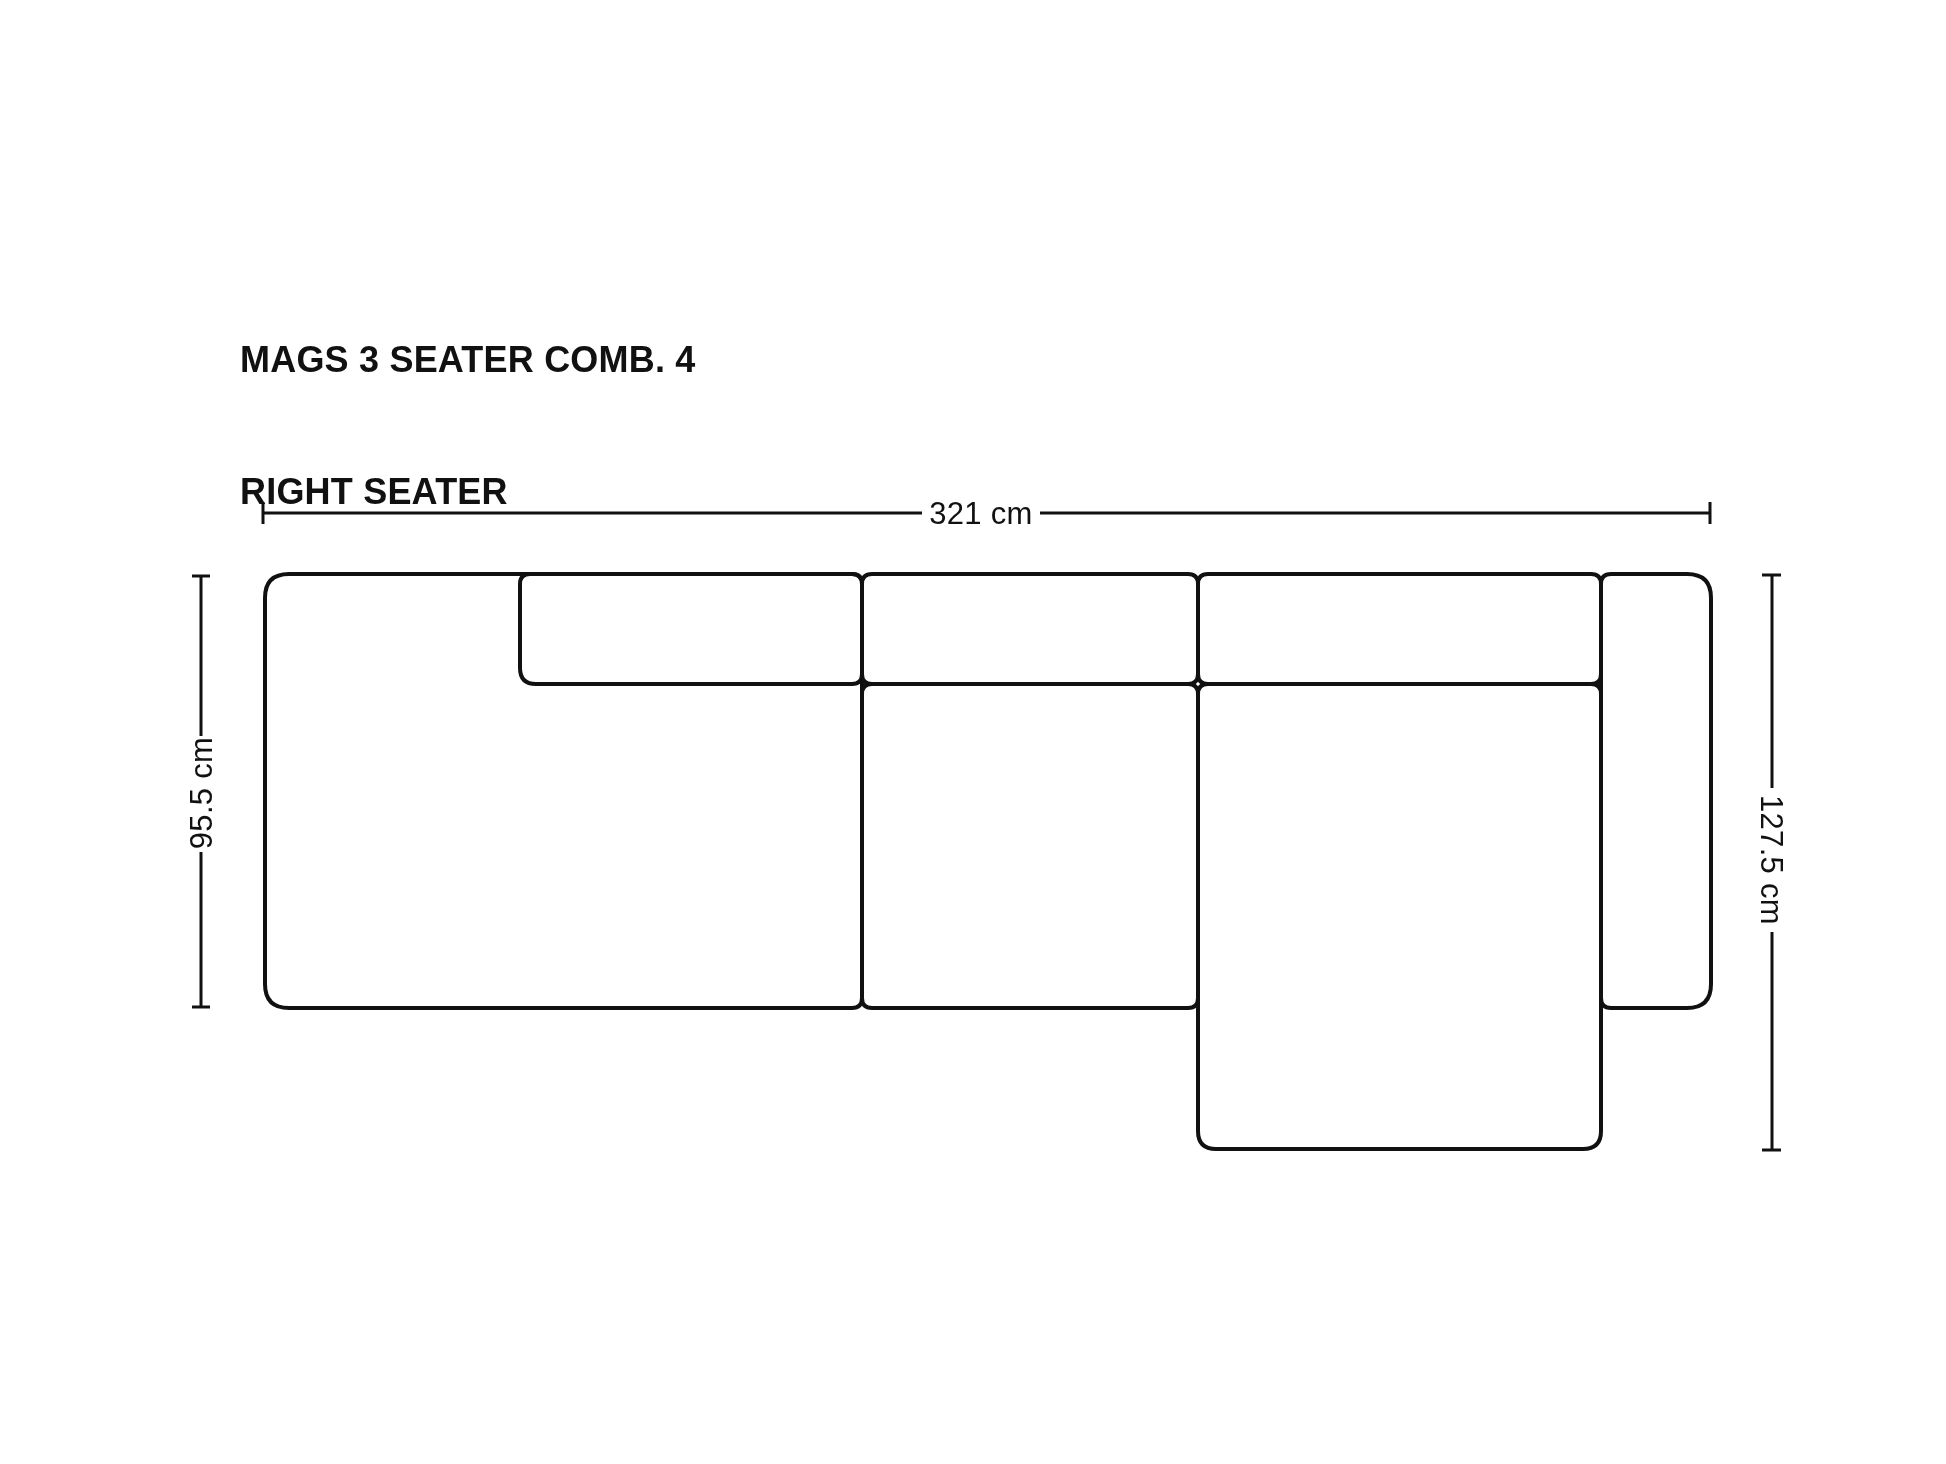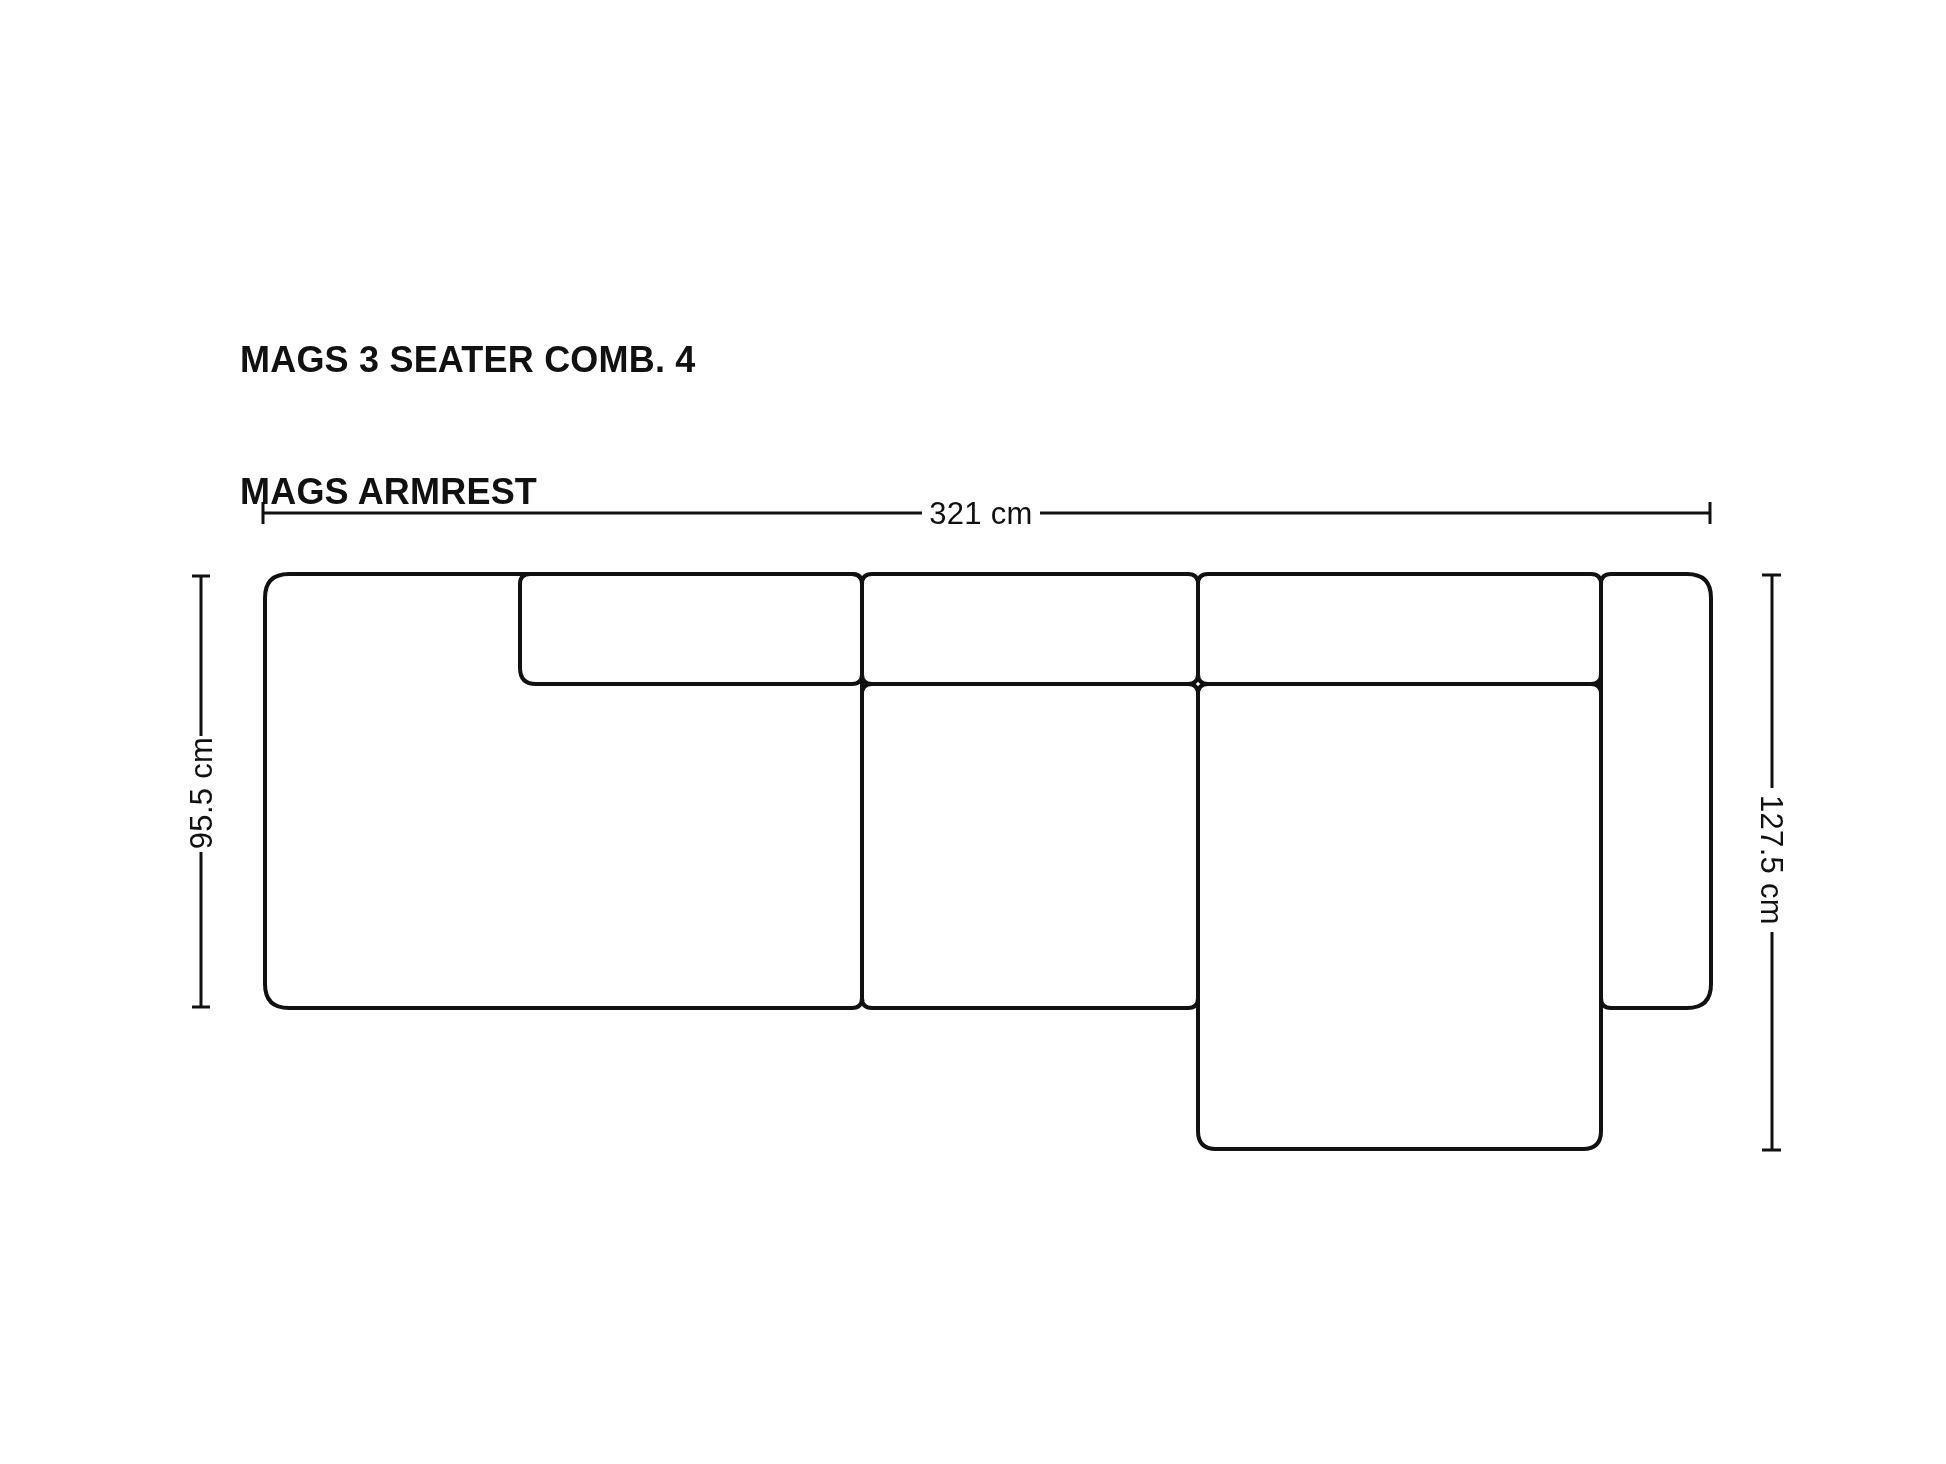--- a/index.html
+++ b/index.html
@@ -53,21 +53,21 @@
     letter-spacing: 0.3px;
   }
 </style>
 </head>
 <body>
 
 <div id="page">
 
   <div id="title-block">
     <span class="title-line">MAGS 3 SEATER COMB. 4</span>
-    <span class="title-line">MAGS ARMREST</span>
+    <span class="title-line">RIGHT SEATER</span>
   </div>
 
   <svg id="sofa-svg" viewBox="0 0 1946 1464">
 
     <g stroke="#111111">
 
       <path class="outline" d="M 289 574 L 852 574 Q 862 574 862 584 L 862 998 Q 862 1008 852 1008 L 289 1008 Q 265 1008 265 984 L 265 598 Q 265 574 289 574 Z"></path>
 
       <path class="outline" d="M 530 574 L 852 574 Q 862 574 862 584 L 862 674 Q 862 684 852 684 L 536 684 Q 520 684 520 668 L 520 584 Q 520 574 530 574 Z"></path>
 

